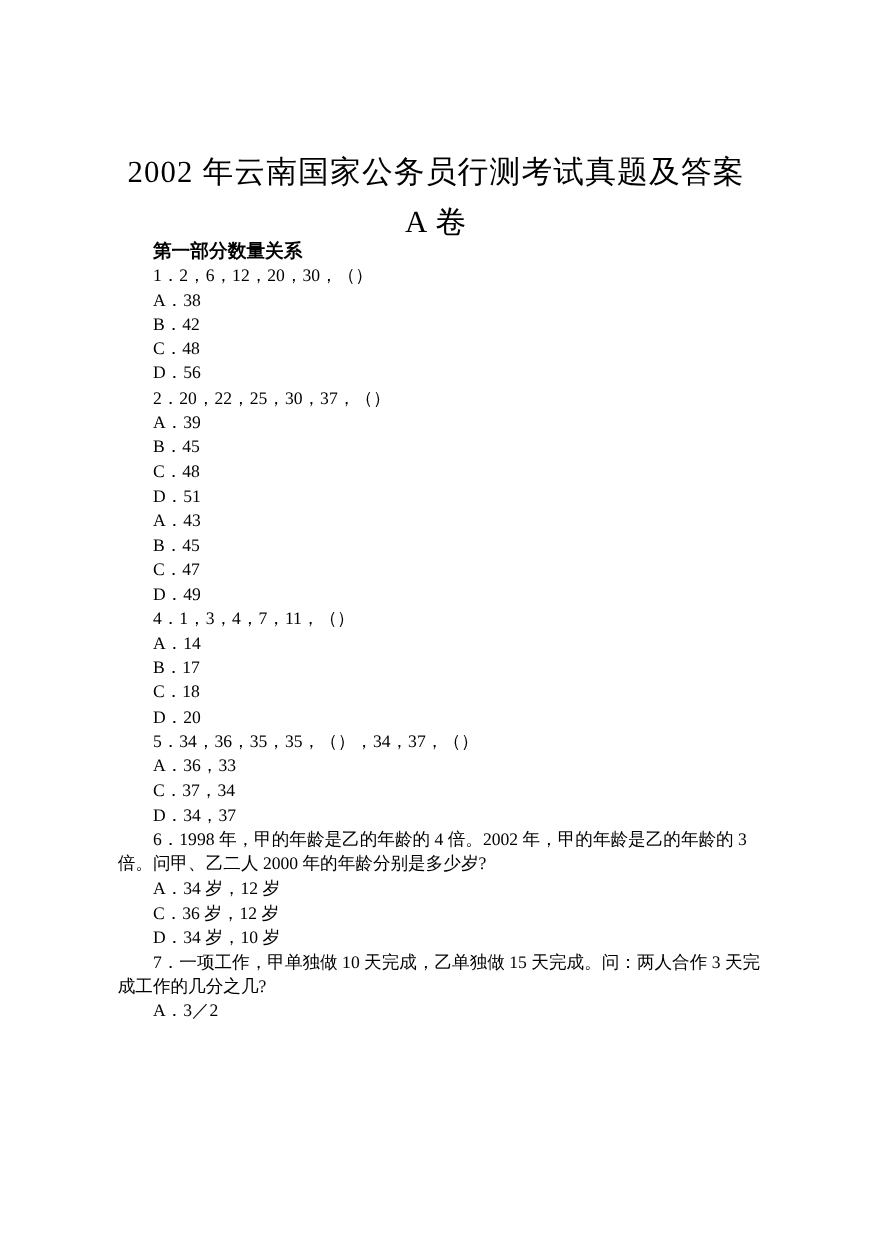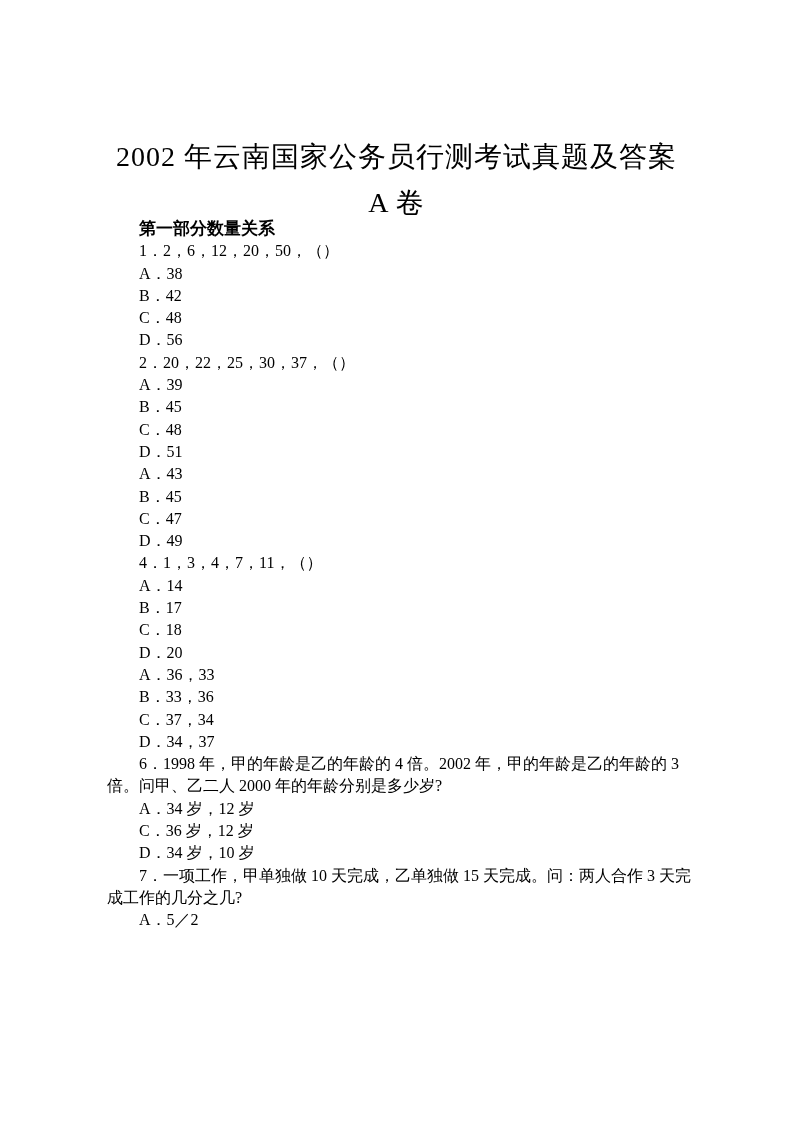--- a/index.html
+++ b/index.html
@@ -57,21 +57,21 @@
 <div class="page">
 
   <div class="title-block">
     <div>2002 年云南国家公务员行测考试真题及答案</div>
     <div>A 卷</div>
   </div>
 
   <div class="content">
     <p class="section-heading">第一部分数量关系</p>
 
-    <p class="para">1．2，6，12，20，50，（）</p>
+    <p class="para">1．2，6，12，20，30，（）</p>
     <p class="para">A．38</p>
     <p class="para">B．42</p>
     <p class="para">C．48</p>
     <p class="para">D．56</p>
 
     <p class="para">2．20，22，25，30，37，（）</p>
     <p class="para">A．39</p>
     <p class="para">B．45</p>
     <p class="para">C．48</p>
     <p class="para">D．51</p>
@@ -80,27 +80,27 @@
     <p class="para">B．45</p>
     <p class="para">C．47</p>
     <p class="para">D．49</p>
 
     <p class="para">4．1，3，4，7，11，（）</p>
     <p class="para">A．14</p>
     <p class="para">B．17</p>
     <p class="para">C．18</p>
     <p class="para">D．20</p>
 
+    <p class="para">5．34，36，35，35，（），34，37，（）</p>
     <p class="para">A．36，33</p>
-    <p class="para">B．33，36</p>
     <p class="para">C．37，34</p>
     <p class="para">D．34，37</p>
 
     <p class="para wrap">6．1998 年，甲的年龄是乙的年龄的 4 倍。2002 年，甲的年龄是乙的年龄的 3 倍。问甲、乙二人 2000 年的年龄分别是多少岁?</p>
     <p class="para">A．34 岁，12 岁</p>
     <p class="para">C．36 岁，12 岁</p>
     <p class="para">D．34 岁，10 岁</p>
 
     <p class="para wrap">7．一项工作，甲单独做 10 天完成，乙单独做 15 天完成。问：两人合作 3 天完成工作的几分之几?</p>
-    <p class="para">A．5／2</p>
+    <p class="para">A．3／2</p>
   </div>
 
 </div>
 
 </body></html>

